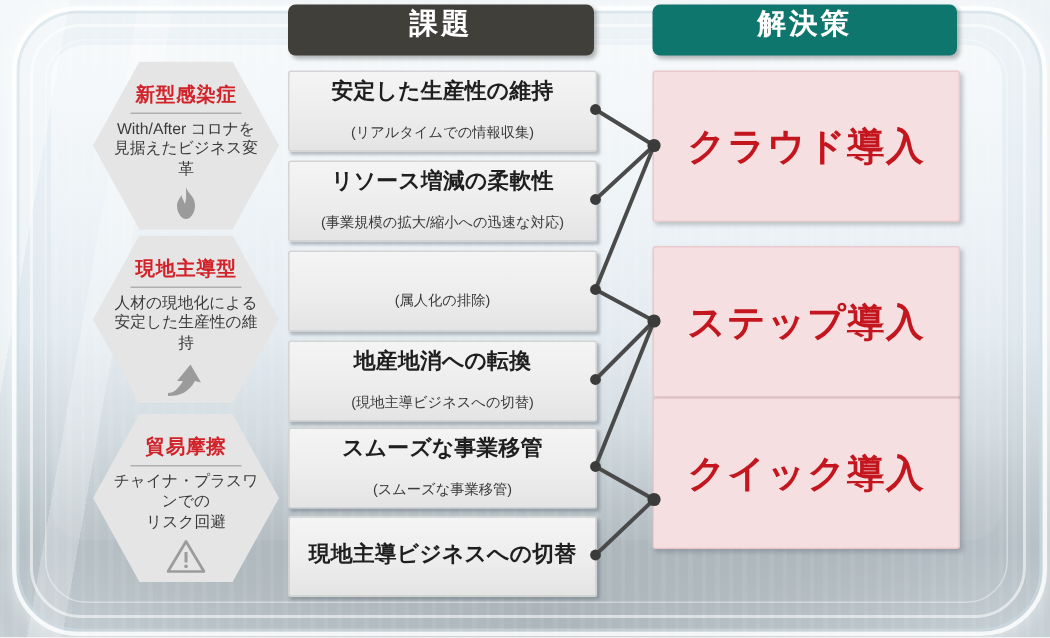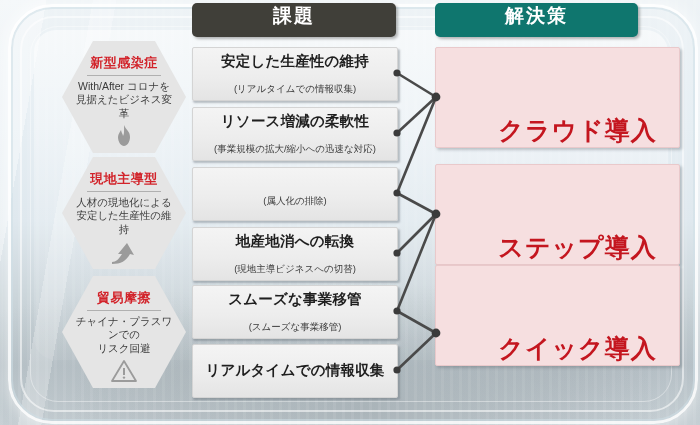--- a/index.html
+++ b/index.html
@@ -96,21 +96,21 @@
     display:flex;flex-direction:column;align-items:center;justify-content:center;
   }
   .issue-main{font-size:14.5px;font-weight:bold;color:#1f1f1f;letter-spacing:.2px;line-height:1.1;}
   .issue-sub{font-size:9.5px;color:#3a3a3a;margin-top:14px;line-height:1.1;}
 
   
   .sol-box{
     position:absolute;left:435px;width:203px;
     background:#f6dfe0;border:1px solid #e9c9cb;border-radius:2px;
     box-shadow:2px 2px 3px rgba(90,100,110,.35);
-    display:flex;align-items:flex-end;justify-content:center;padding-left:40px;
+    display:flex;align-items:center;justify-content:center;
   }
   .sol-label{
     color:#c4161f;font-size:25px;font-weight:bold;letter-spacing:1px;
   }
   #sol-0{top:47px;height:99px;}
   #sol-1{top:164px;height:99px;}
   #sol-2{top:265px;height:99px;}
 
   
   #connectors{position:absolute;left:0;top:0;width:700px;height:425px;pointer-events:none;}
@@ -190,21 +190,21 @@
 </div>
 <div class="issue-box" style="top:227px">
   <div class="issue-main">地産地消への転換</div>
   <div class="issue-sub">(現地主導ビジネスへの切替)</div>
 </div>
 <div class="issue-box" style="top:285px">
   <div class="issue-main">スムーズな事業移管</div>
   <div class="issue-sub">(スムーズな事業移管)</div>
 </div>
 <div class="issue-box" style="top:344px">
-  <div class="issue-main">リアルタイムでの情報収集</div>
+  <div class="issue-main">現地主導ビジネスへの切替</div>
 </div>
 
 <div class="sol-box" id="sol-0">
   <div class="sol-label">クラウド導入</div>
 </div>
 <div class="sol-box" id="sol-1">
   <div class="sol-label">ステップ導入</div>
 </div>
 <div class="sol-box" id="sol-2">
   <div class="sol-label">クイック導入</div>

